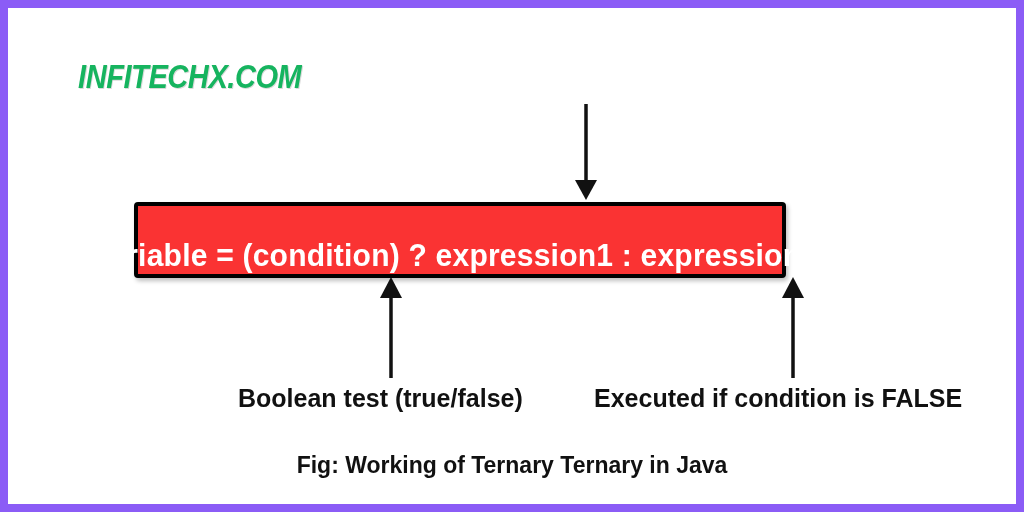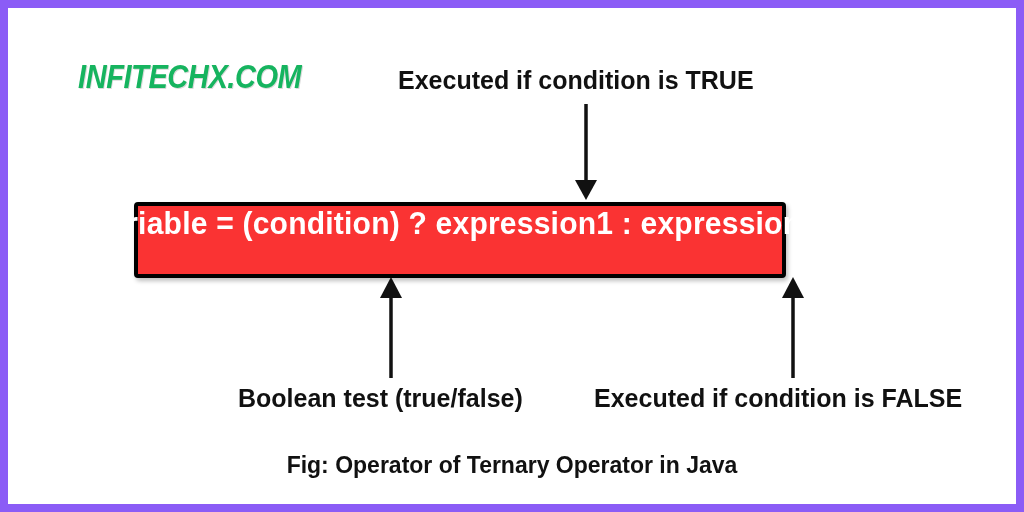--- a/index.html
+++ b/index.html
@@ -82,21 +82,21 @@
     position: absolute;
     left: 126px;
     top: 194px;
     width: 652px;
     height: 76px;
     box-sizing: border-box;
     background: #fa3333;
     border: 4px solid #000000;
     border-radius: 4px;
     display: flex;
-    align-items: flex-start;
+    align-items: flex-end;
     justify-content: center;
     box-shadow: 2px 3px 4px rgba(0,0,0,0.25);
   }
 
   #code-text {
     font-family: "Liberation Sans", sans-serif;
     font-weight: 700;
     font-size: 31px;
     color: #ffffff;
     letter-spacing: 0.2px;
@@ -114,21 +114,20 @@
     pointer-events: none;
   }
 </style>
 </head>
 <body>
 
 <div id="canvas">
 
   <div id="brand-logo">INFITECHX.COM</div>
 
-  <div class="callout-label" id="label-true">Executed if condition is TRUE</div>
 
   <svg id="arrow-layer" viewBox="0 0 1020 508" xmlns="http://www.w3.org/2000/svg">
 
     <g>
       <line x1="578" y1="96" x2="578" y2="178" stroke="#111111" stroke-width="3.5"></line>
       <polygon points="578,192 567,172 589,172" fill="#111111"></polygon>
     </g>
 
     <g>
       <line x1="383" y1="370" x2="383" y2="286" stroke="#111111" stroke-width="3.5"></line>
@@ -142,15 +141,15 @@
   </svg>
 
   <div id="code-box">
     <span id="code-text">variable = (condition) ? expression1 : expression2;</span>
   </div>
 
   <div class="callout-label" id="label-false">Executed if condition is FALSE</div>
 
   <div class="callout-label" id="label-boolean">Boolean test (true/false)</div>
 
-  <div id="figure-caption">Fig: Operator of Ternary Operator in Java</div>
+  <div id="figure-caption">Fig: Working of Ternary Ternary in Java</div>
 
 </div>
 
 </body></html>

